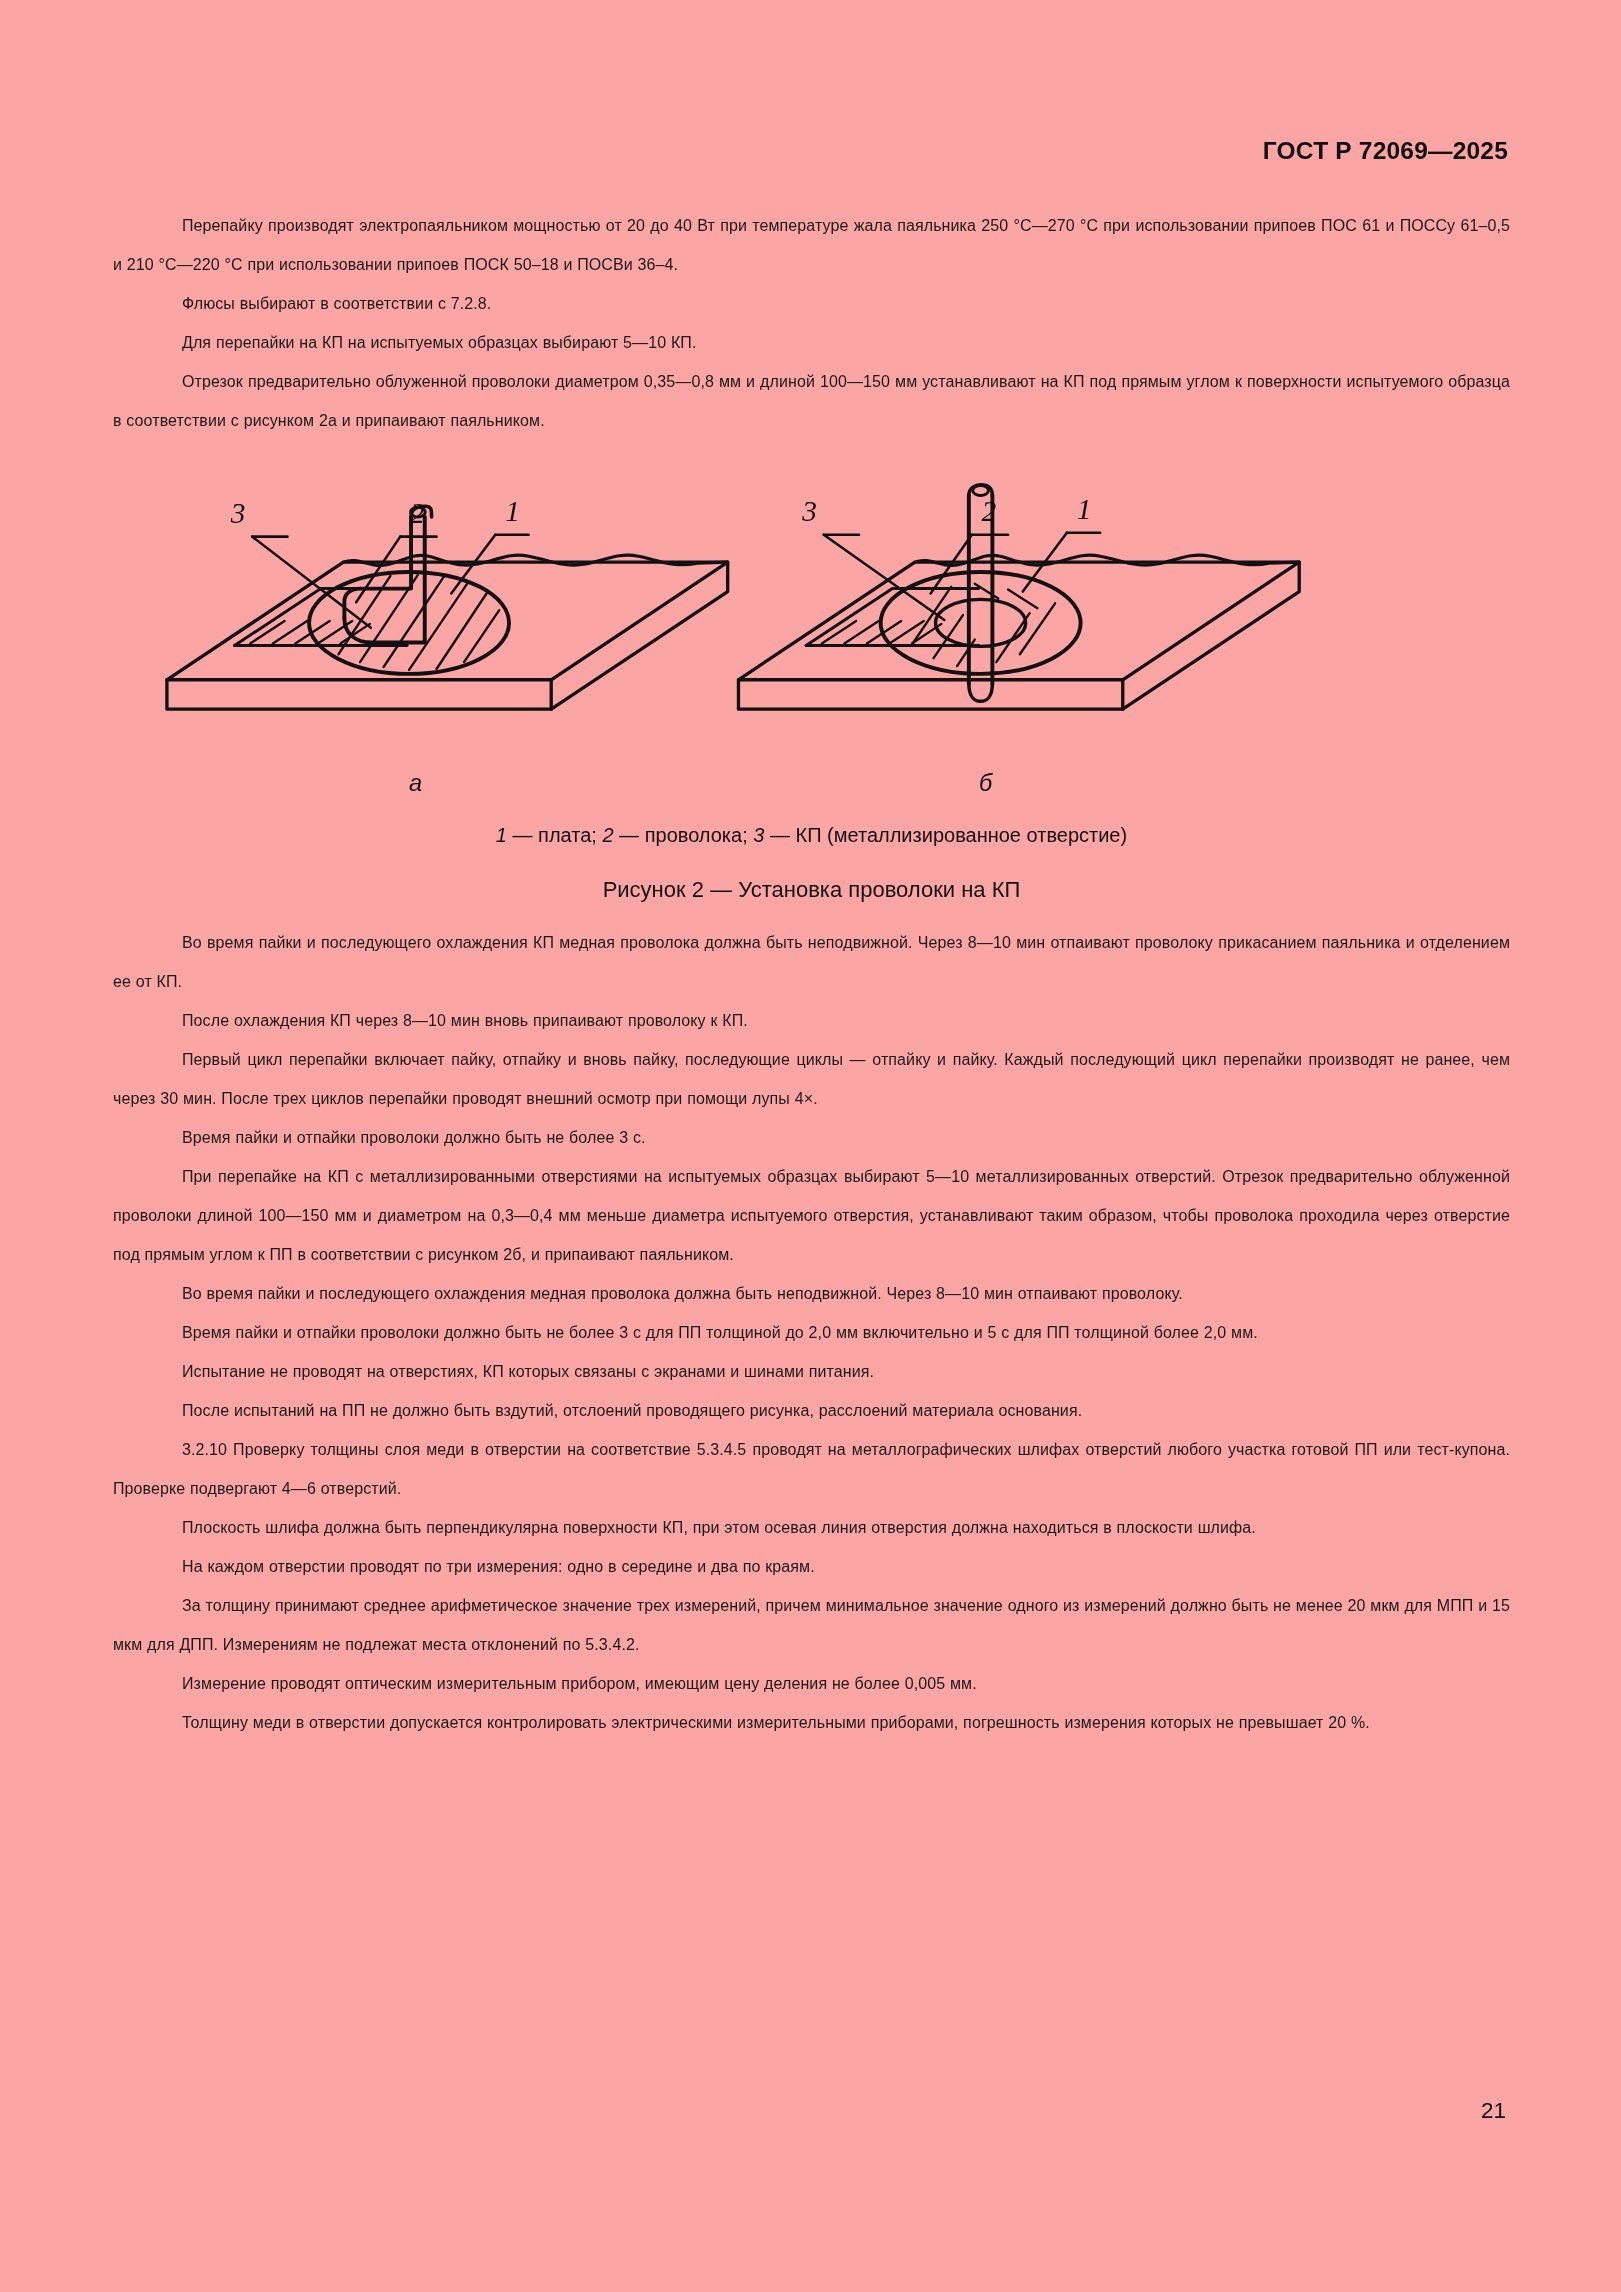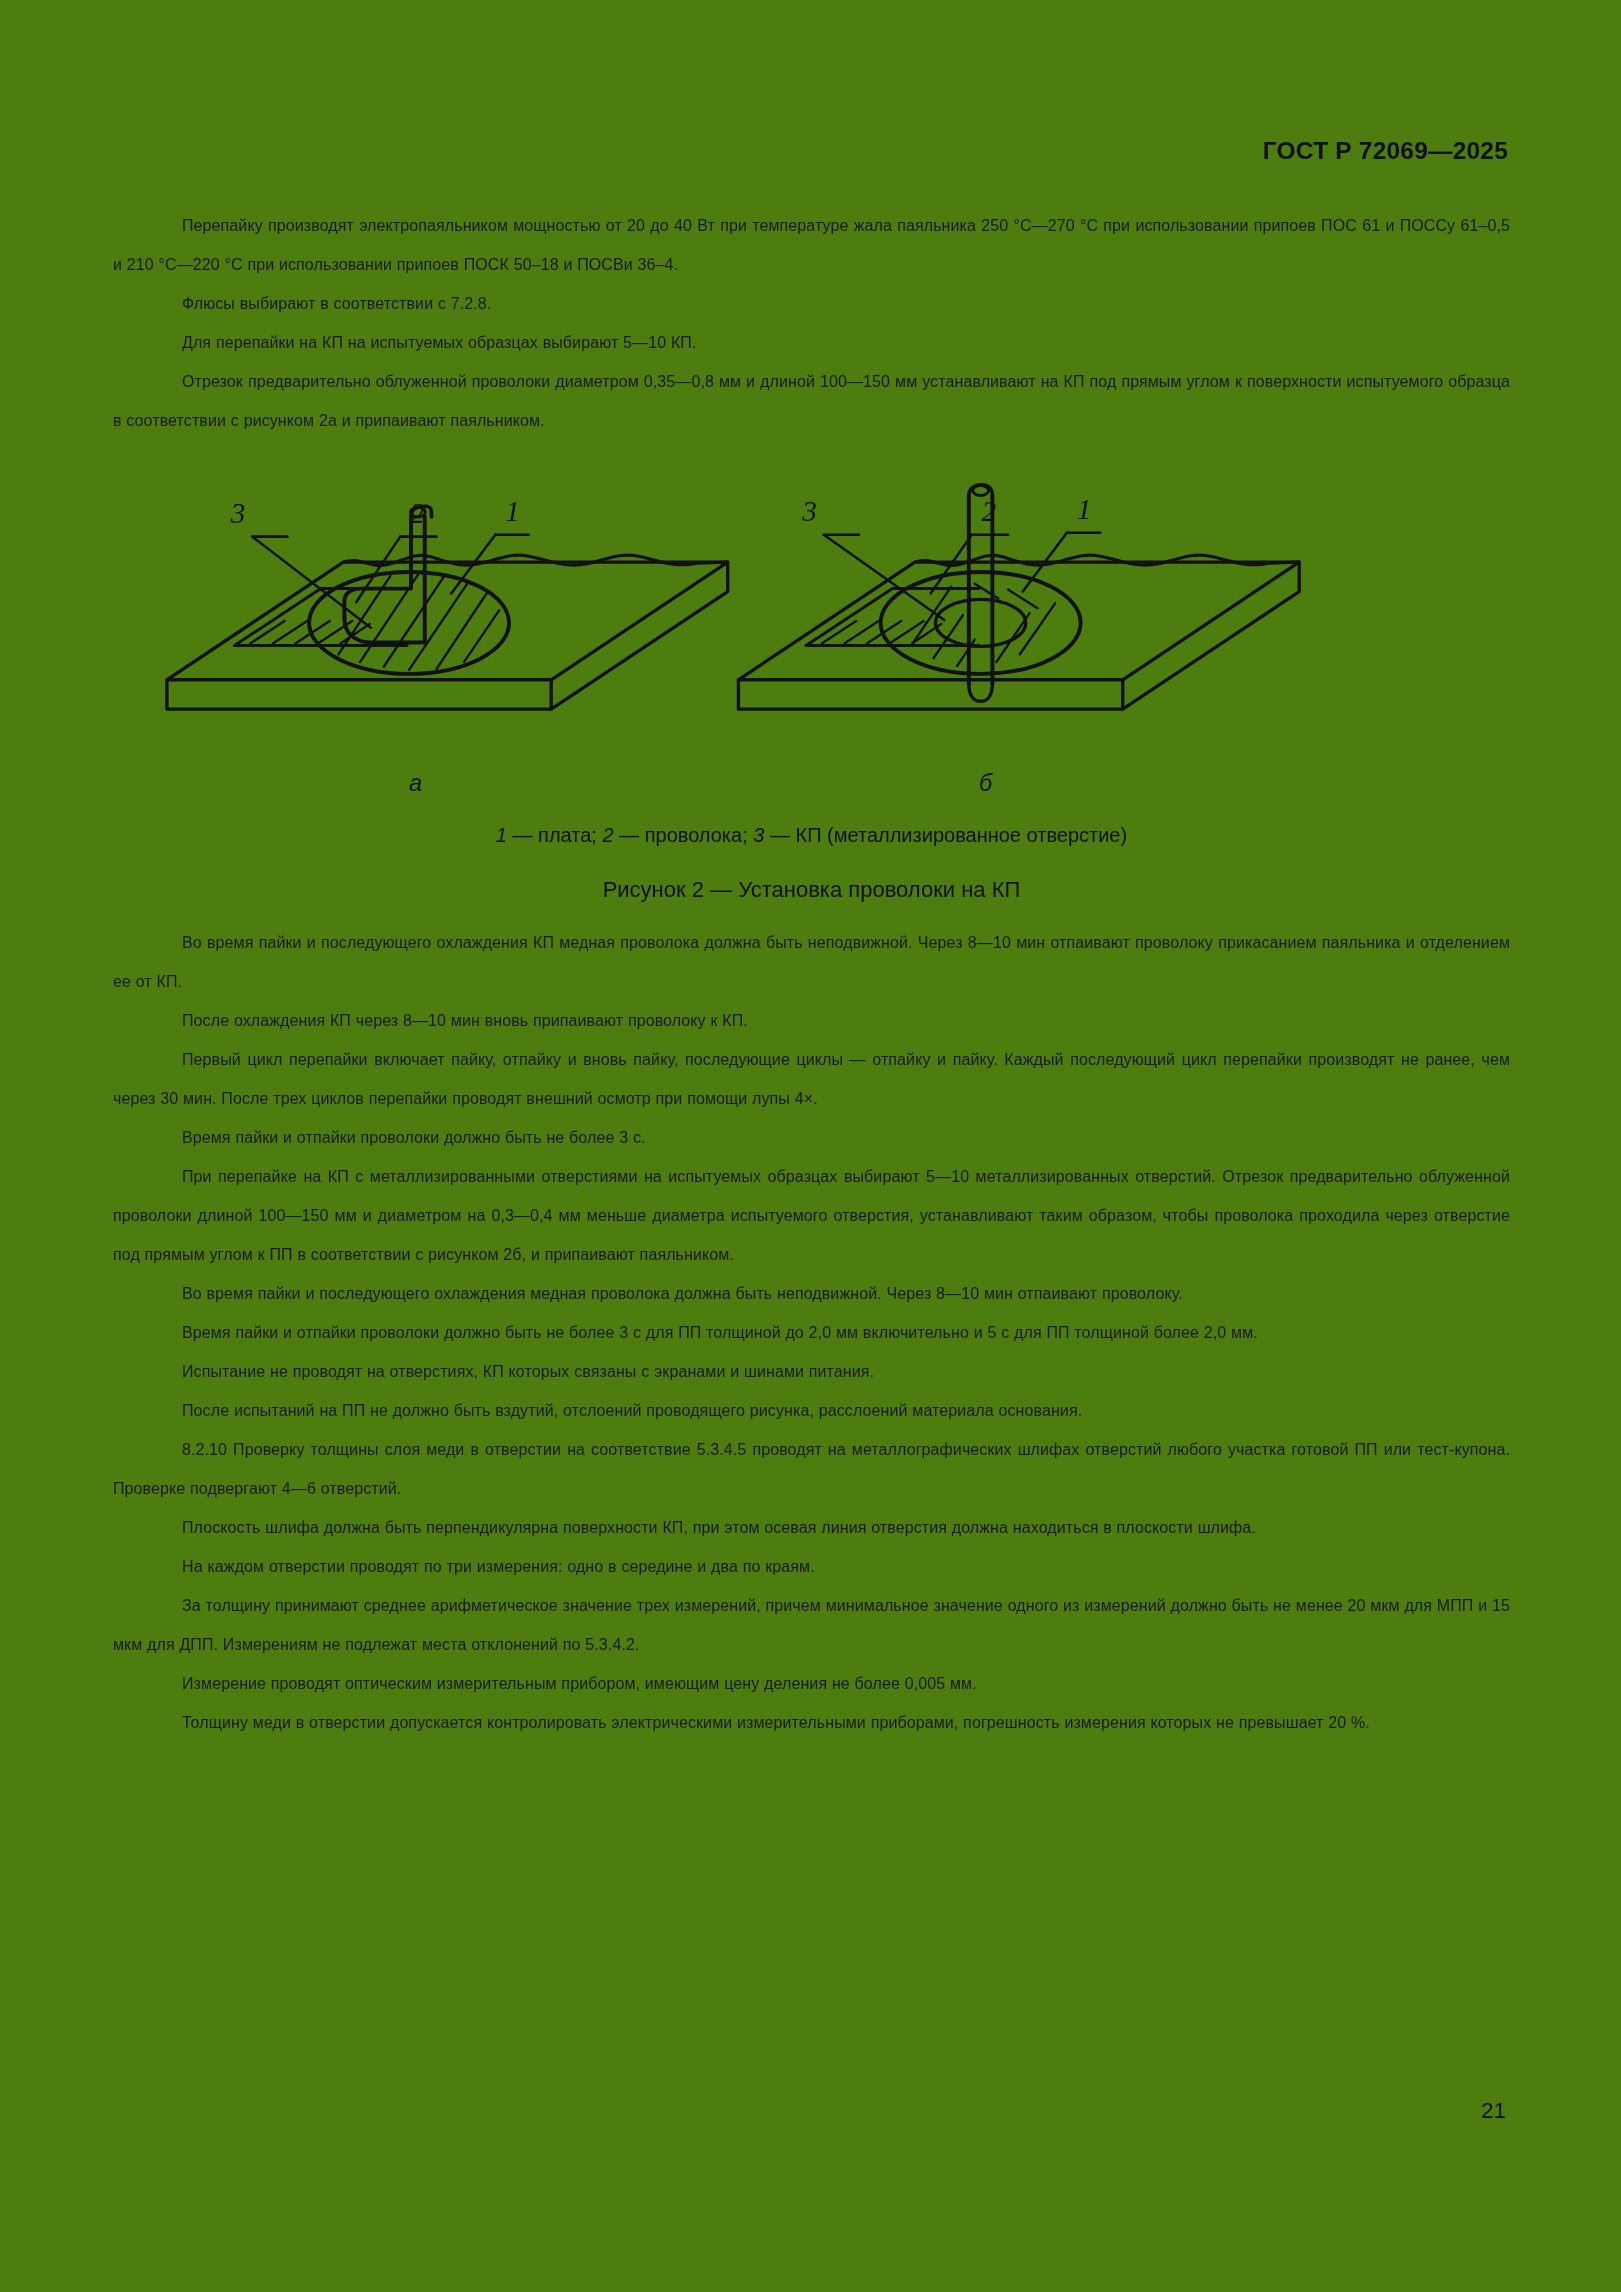--- a/index.html
+++ b/index.html
@@ -4,21 +4,21 @@
 <style>
   html, body {
     margin: 0;
     padding: 0;
     background: #ffffff;
   }
   .page {
     position: relative;
     width: 1621px;
     height: 2293px;
-    background: #4d7c0f;
+    background: #fca5a5;
     font-family: "Liberation Sans", sans-serif;
     color: #1a1a1a;
     overflow: hidden;
   }
 
   .header {
     position: absolute;
     top: 137px;
     right: 113px;
     font-size: 24.5px;
@@ -244,21 +244,21 @@
 
     <p class="para after-figure">Во время пайки и последующего охлаждения КП медная проволока должна быть неподвижной. Через 8—10 мин отпаивают проволоку прикасанием паяльника и отделением ее от КП.</p>
     <p class="para">После охлаждения КП через 8—10 мин вновь припаивают проволоку к КП.</p>
     <p class="para">Первый цикл перепайки включает пайку, отпайку и вновь пайку, последующие циклы — отпайку и пайку. Каждый последующий цикл перепайки производят не ранее, чем через 30 мин. После трех ци­клов перепайки проводят внешний осмотр при помощи лупы 4×.</p>
     <p class="para">Время пайки и отпайки проволоки должно быть не более 3 с.</p>
     <p class="para">При перепайке на КП с металлизированными отверстиями на испытуемых образцах выбира­ют 5—10 металлизированных отверстий. Отрезок предварительно облуженной проволоки длиной 100—150 мм и диаметром на 0,3—0,4 мм меньше диаметра испытуемого отверстия, устанавливают таким образом, чтобы проволока проходила через отверстие под прямым углом к ПП в соответствии с рисунком 2б, и припаивают паяльником.</p>
     <p class="para">Во время пайки и последующего охлаждения медная проволока должна быть неподвижной. Через 8—10 мин отпаивают проволоку.</p>
     <p class="para">Время пайки и отпайки проволоки должно быть не более 3 с для ПП толщиной до 2,0 мм включи­тельно и 5 с для ПП толщиной более 2,0 мм.</p>
     <p class="para">Испытание не проводят на отверстиях, КП которых связаны с экранами и шинами питания.</p>
     <p class="para">После испытаний на ПП не должно быть вздутий, отслоений проводящего рисунка, расслоений материала основания.</p>
-    <p class="para">8.2.10 Проверку толщины слоя меди в отверстии на соответствие 5.3.4.5 проводят на металло­графических шлифах отверстий любого участка готовой ПП или тест-купона. Проверке подвергают 4—6 отверстий.</p>
+    <p class="para">3.2.10 Проверку толщины слоя меди в отверстии на соответствие 5.3.4.5 проводят на металло­графических шлифах отверстий любого участка готовой ПП или тест-купона. Проверке подвергают 4—6 отверстий.</p>
     <p class="para">Плоскость шлифа должна быть перпендикулярна поверхности КП, при этом осевая линия отвер­стия должна находиться в плоскости шлифа.</p>
     <p class="para">На каждом отверстии проводят по три измерения: одно в середине и два по краям.</p>
     <p class="para">За толщину принимают среднее арифметическое значение трех измерений, причем минимальное значение одного из измерений должно быть не менее 20 мкм для МПП и 15 мкм для ДПП. Измерениям не подлежат места отклонений по 5.3.4.2.</p>
     <p class="para">Измерение проводят оптическим измерительным прибором, имеющим цену деления не более 0,005 мм.</p>
     <p class="para">Толщину меди в отверстии допускается контролировать электрическими измерительными прибо­рами, погрешность измерения которых не превышает 20 %.</p>
 
   </div>
 
   <div class="page-number">21</div>
 </div>

